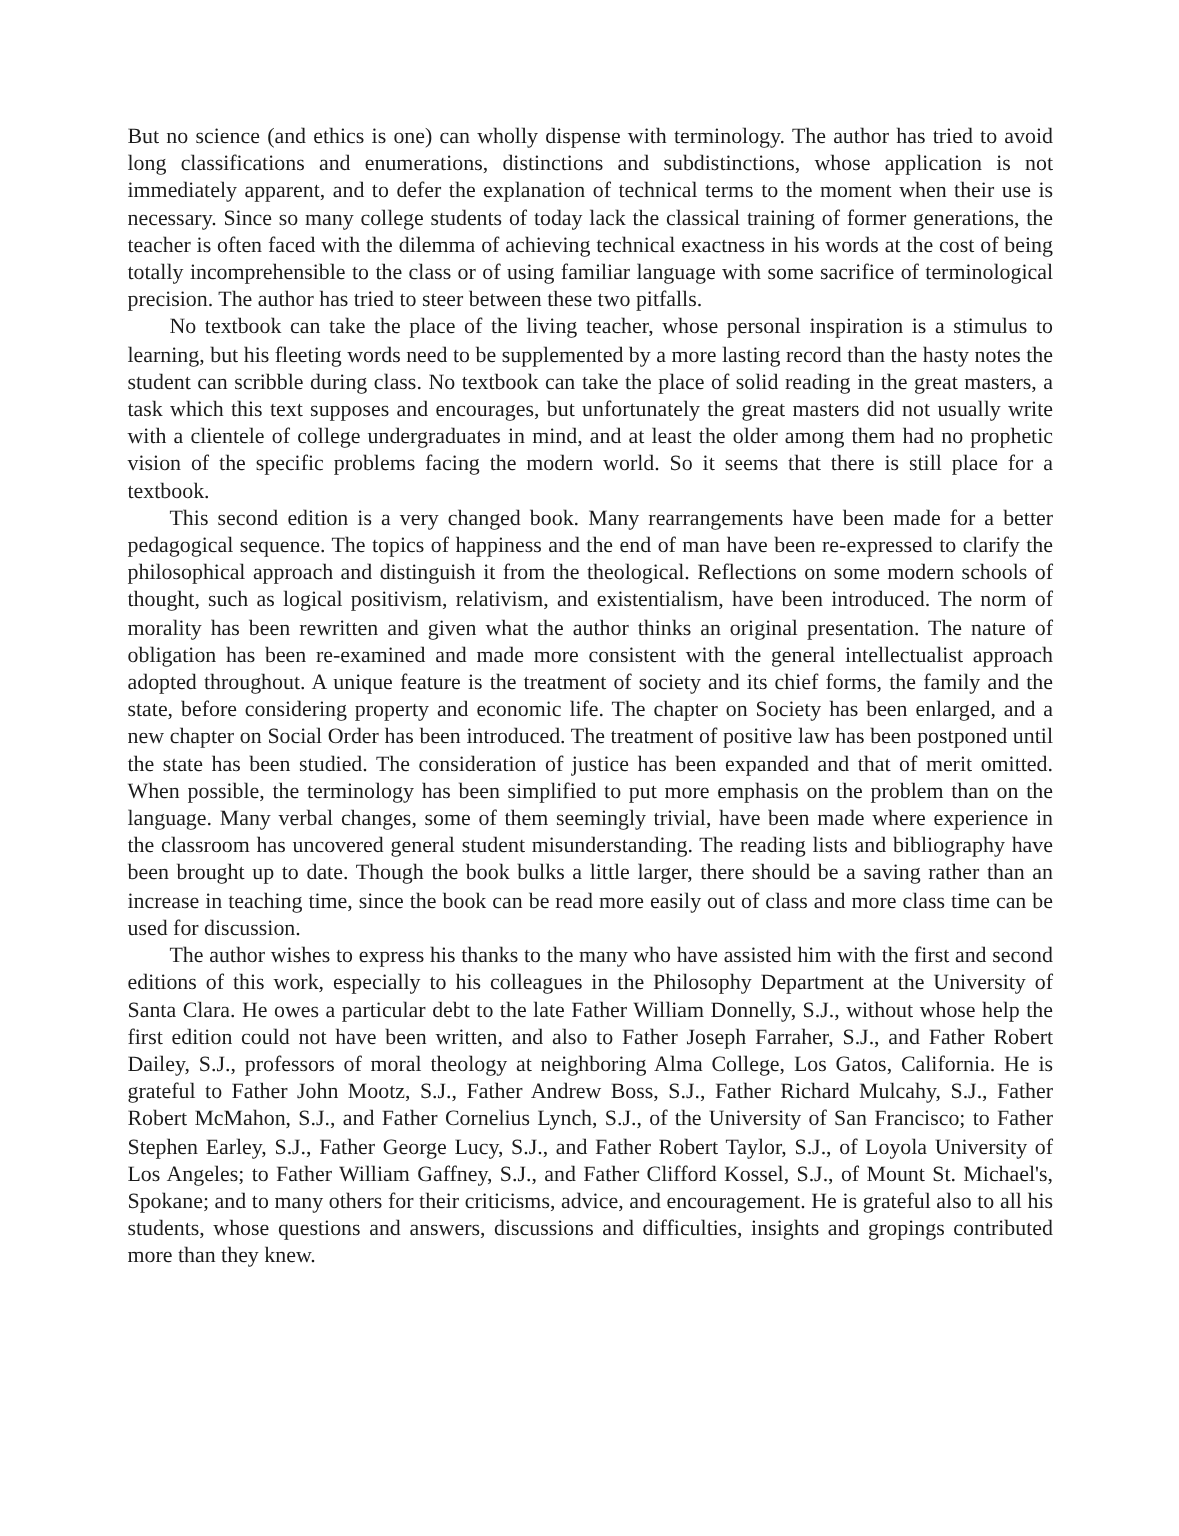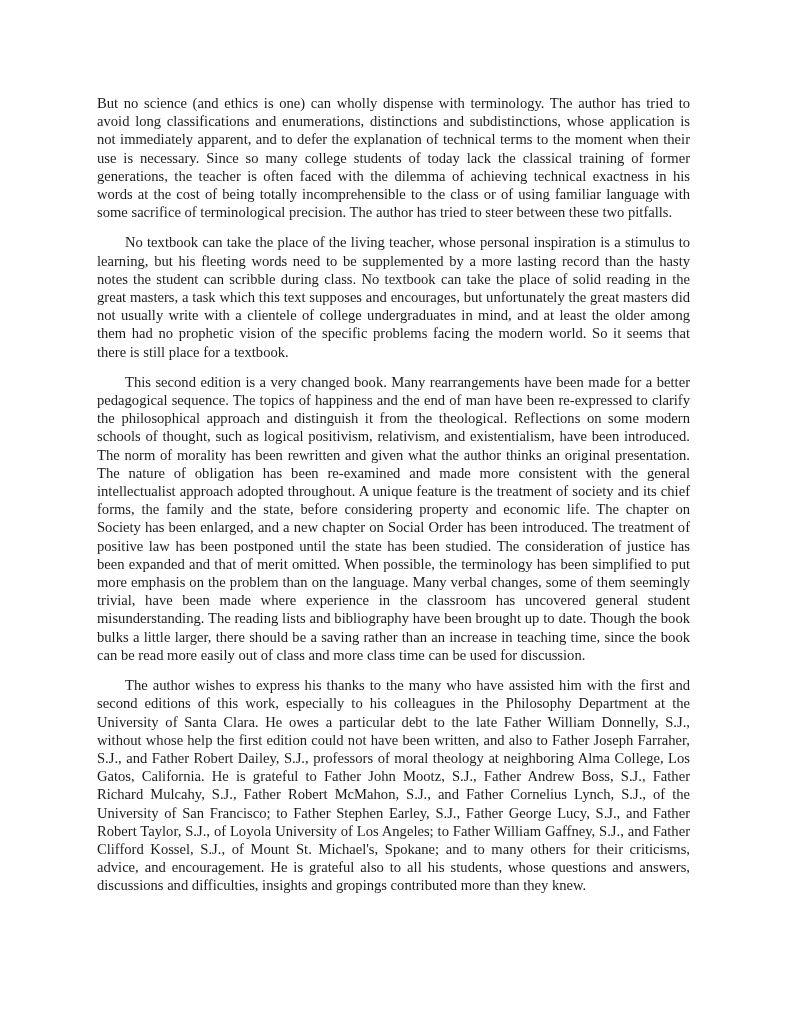--- a/index.html
+++ b/index.html
@@ -19,21 +19,21 @@
     left: 85px;
     top: 82px;
     width: 617px;
     font-family: "Liberation Serif", serif;
     font-size: 14.6px;
     line-height: 18.2px;
     color: #1c1c1c;
     text-align: justify;
   }
   .para {
-    margin: 12px;
+    margin: 0;
     padding: 0;
   }
   .para.indent {
     text-indent: 28px;
   }
 </style>
 </head>
 <body>
 
 <div class="page">

